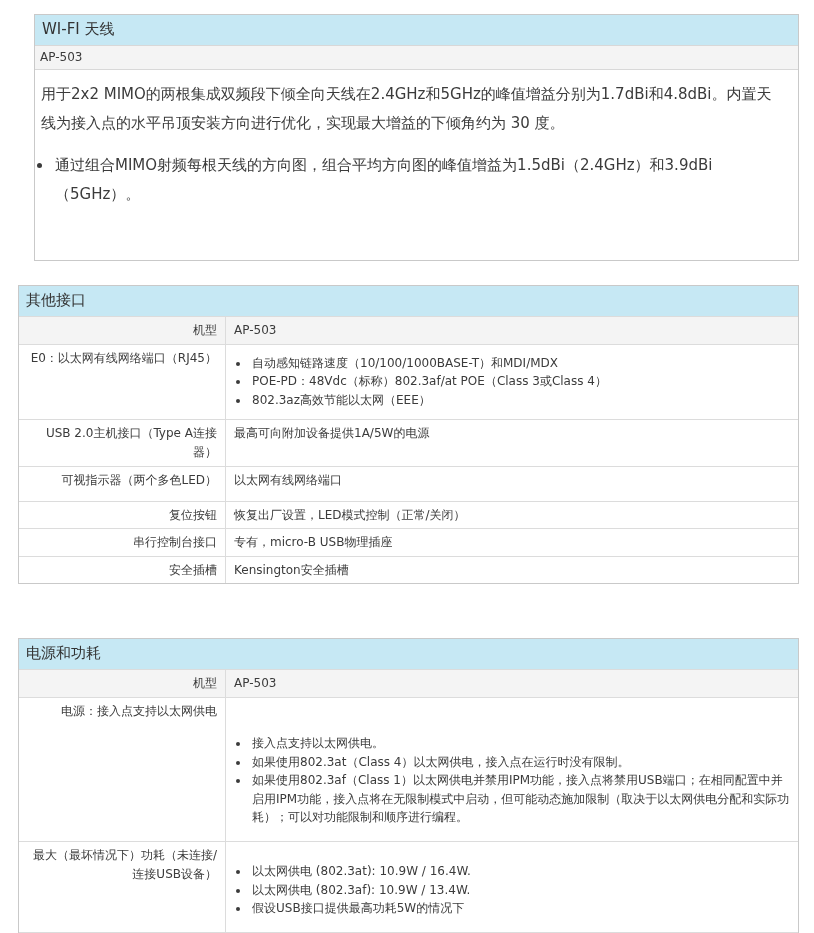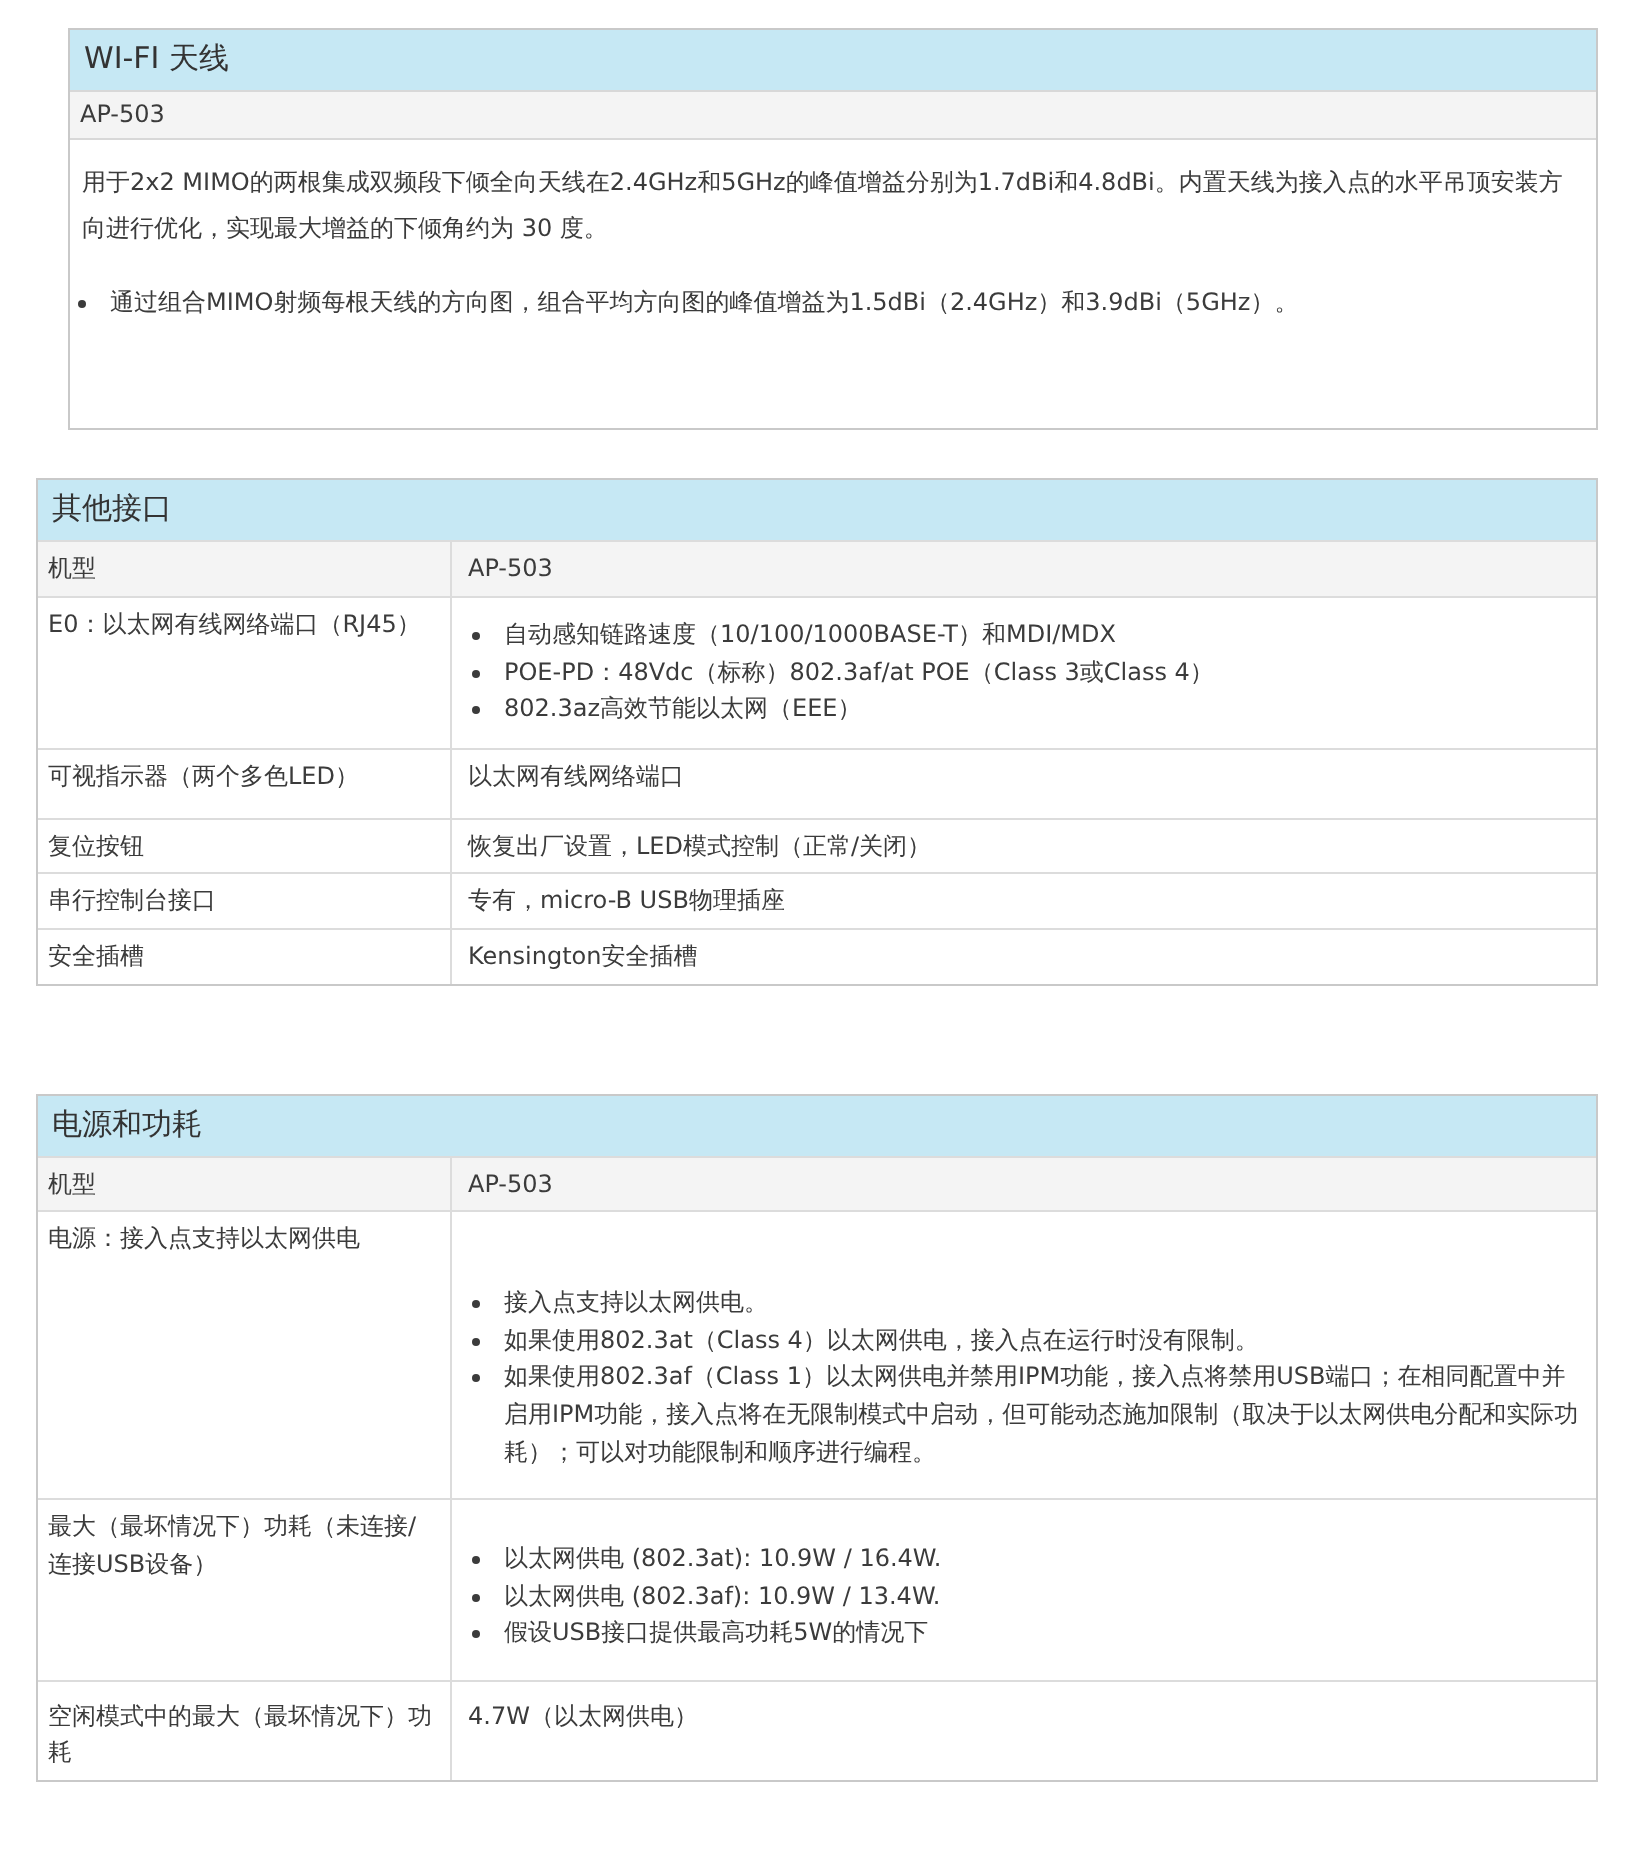--- a/index.html
+++ b/index.html
@@ -34,21 +34,21 @@
   }
   .model-strip {
     background: #f4f4f4;
     border-top: 1px solid #d8d8d8;
     border-bottom: 1px solid #d8d8d8;
     font-size: 12px;
     line-height: 15px;
     padding: 4px 8px 4px 5px;
   }
   .section-body {
-    font-size: 12px;
+    font-size: 15px;
     line-height: 1.9;
     padding: 10px 12px 52px 6px;
   }
   .section-body p { margin: 0; }
   .section-body ul {
     margin: 14px 0 0 0;
     padding-left: 12px;
   }
   .section-body li { padding-left: 2px; }
 
@@ -60,20 +60,21 @@
     color: #3b3b3b;
   }
   .spec-table td {
     vertical-align: top;
     padding: 4px 8px 4px 5px;
     border-top: 1px solid #dcdcdc;
   }
   .spec-table td.label-cell {
     width: 193px;
     border-right: 1px solid #dcdcdc;
+    text-align: right;
   }
   .spec-table td.value-cell { padding-left: 8px; }
   tr.model-header td { background: #f4f4f4; }
 
   .cell-list {
     margin: 5px 0 6px 0;
     padding-left: 16px;
   }
   .cell-list li { margin: 0; padding-left: 2px; }
   .cell-list.gap-lg { margin-top: 32px; margin-bottom: 10px; }
@@ -112,20 +113,24 @@
         </tr>
         <tr class="h-e0">
           <td class="label-cell">E0：以太网有线网络端口（RJ45）</td>
           <td class="value-cell">
             <ul class="cell-list">
               <li>自动感知链路速度（10/100/1000BASE-T）和MDI/MDX</li>
               <li>POE-PD：48Vdc（标称）802.3af/at POE（Class 3或Class 4）</li>
               <li>802.3az高效节能以太网（EEE）</li>
             </ul>
           </td>
+        </tr>
+        <tr class="h-single-tall">
+          <td class="label-cell">USB 2.0主机接口（Type A连接器）</td>
+          <td class="value-cell">最高可向附加设备提供1A/5W的电源</td>
         </tr>
         <tr class="h-single-tall">
           <td class="label-cell">可视指示器（两个多色LED）</td>
           <td class="value-cell">以太网有线网络端口</td>
         </tr>
         <tr>
           <td class="label-cell">复位按钮</td>
           <td class="value-cell">恢复出厂设置，LED模式控制（正常/关闭）</td>
         </tr>
         <tr>

